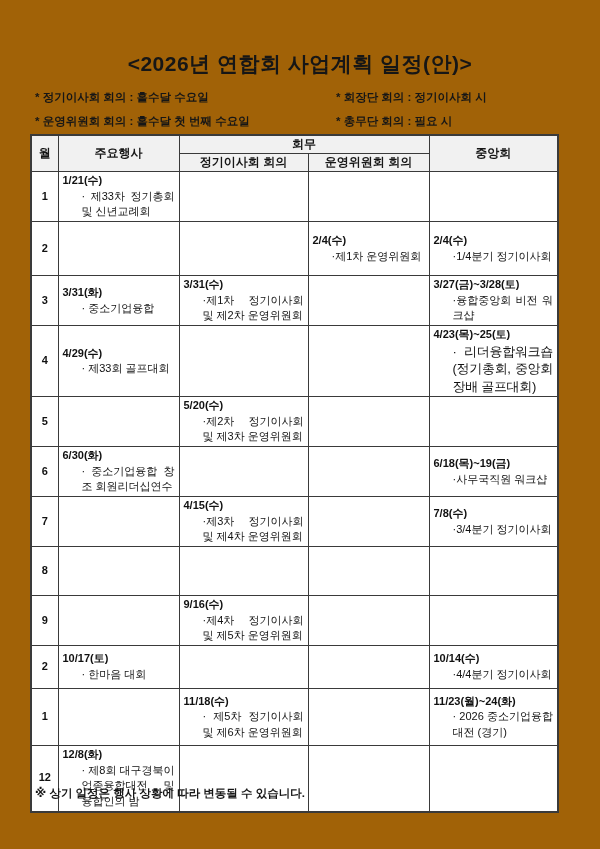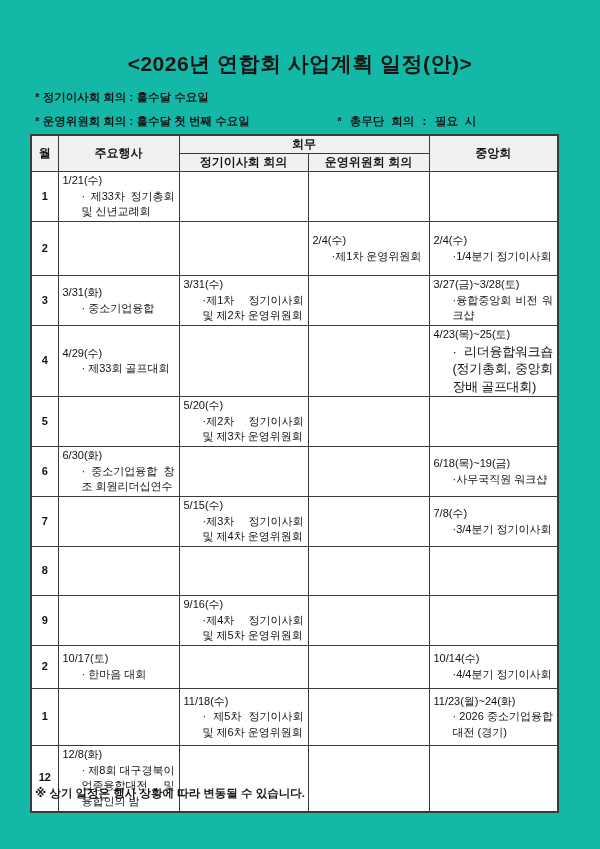--- a/index.html
+++ b/index.html
@@ -1,69 +1,70 @@
 <!DOCTYPE html>
 <html><head>
 <meta charset="utf-8">
 <style>
   html,body { margin:0; padding:0; }
   body {
     width:600px; height:849px; background:#ffffff;
     font-family:"Liberation Sans","DejaVu Sans",sans-serif;
     color:#111111;
   }
-  .page { position:relative; width:600px; height:849px; background:#14b8a6; overflow:hidden; }
+  .page { position:relative; width:600px; height:849px; background:#a16207; overflow:hidden; }
 
   .title {
     position:absolute; top:50px; left:0; width:600px;
     text-align:center; font-size:21px; font-weight:700; letter-spacing:0.5px;
     color:#161616;
   }
 
   .note { position:absolute; font-size:11.5px; font-weight:700; white-space:nowrap; color:#161616; }
   .note-l1 { top:90px;  left:35px; }
   .note-l2 { top:114px; left:35px; }
   .note-r1 { top:90px;  left:336px; }
-  .note-r2 { top:114px; left:336px;font-family:Liberation Mono, monospace; }
+  .note-r2 { top:114px; left:336px; }
 
   table.schedule {
     position:absolute; top:134px; left:30px; width:527px;
     border-collapse:collapse; table-layout:fixed;
     border:2px solid #3a3a3a;
   }
   .schedule th, .schedule td { border:1px solid #3a3a3a; }
   .schedule th {
     background:#f1f1f1; font-size:12px; font-weight:700; padding:0;
     color:#161616;
   }
   .schedule thead tr.h1 { height:15px; }
   .schedule thead tr.h2 { height:14px; }
   .schedule td {
     font-size:11px; padding:1px 4px; vertical-align:middle;
     line-height:1.42; background:#ffffff;
   }
   .schedule td.month { text-align:center; font-weight:700; padding:0; font-size:11px; }
-  .cell-date { font-weight:400; white-space:nowrap; }
+  .cell-date { font-weight:700; white-space:nowrap; }
   .cell-item { text-align:justify;margin-left:19px; }
   .cell-item.small { font-size:13px; letter-spacing:-0.3px; line-height:1.35; }
 
   .footer {
     position:absolute; top:786px; left:35px;
     font-size:11.5px; font-weight:700; color:#161616;text-align:right;
   }
 </style>
 </head>
 <body>
 
 <div class="page">
 
   <div class="title">&lt;2026년 연합회 사업계획 일정(안)&gt;</div>
 
   <div class="note note-l2">* 운영위원회 회의 : 홀수달 첫 번째 수요일</div>
   <div class="note note-l1">* 정기이사회 회의 : 홀수달 수요일</div>
+  <div class="note note-r1">* 회장단 회의 : 정기이사회 시</div>
   <div class="note note-r2">* 총무단 회의 : 필요 시</div>
 
   <table class="schedule">
     <colgroup>
       <col style="width:27px">
       <col style="width:121px">
       <col style="width:129px">
       <col style="width:121px">
       <col style="width:129px">
     </colgroup>
@@ -152,21 +153,21 @@
           <td></td>
           <td>
             <div class="cell-date">6/18(목)~19(금)</div>
             <div class="cell-item">·사무국직원 워크샵</div>
           </td>
         </tr>
         <tr style="height: 50px;">
           <td class="month">7</td>
           <td></td>
           <td>
-            <div class="cell-date">5/15(수)</div>
+            <div class="cell-date">4/15(수)</div>
             <div class="cell-item">·제3차 정기이사회 및 제4차 운영위원회</div>
           </td>
           <td></td>
           <td>
             <div class="cell-date">7/8(수)</div>
             <div class="cell-item">·3/4분기 정기이사회</div>
           </td>
         </tr>
         <tr style="height: 49px;">
           <td class="month">8</td>

